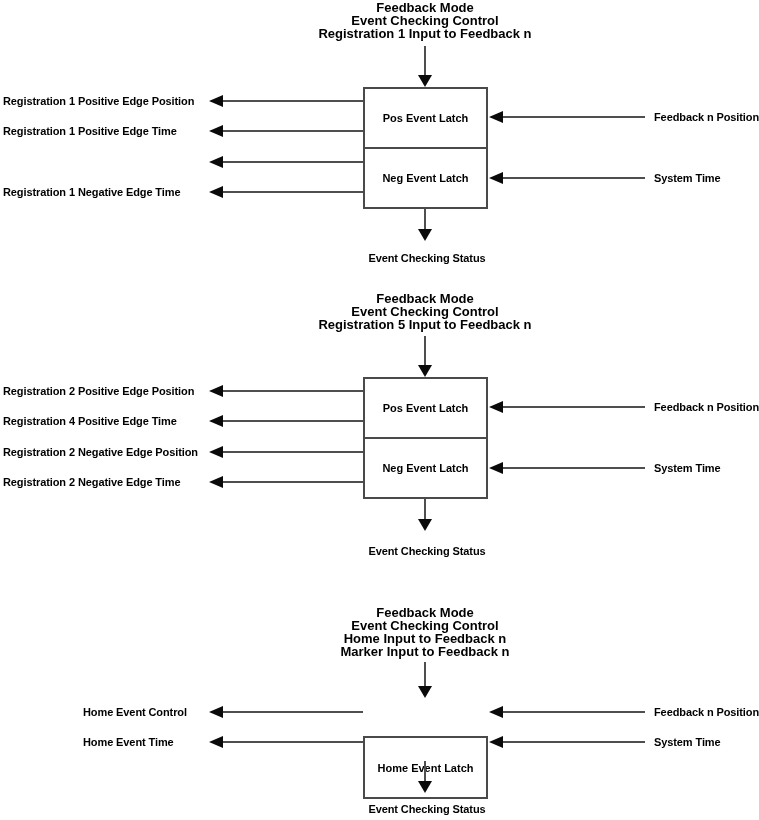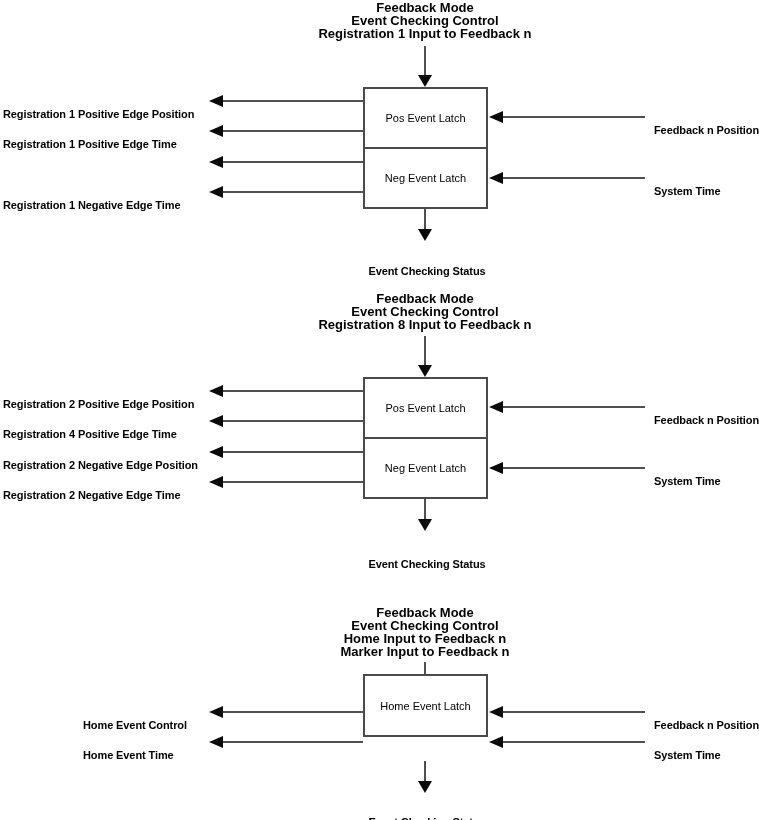--- a/index.html
+++ b/index.html
@@ -9,21 +9,21 @@
     --text:#000000;
     --bg:#ffffff;
   }
   html,body{margin:0;padding:0;background:var(--bg);}
   #canvas{
     position:relative;width:759px;height:820px;background:var(--bg);
     font-family:"Liberation Sans",sans-serif;overflow:hidden;
   }
   .lbl{
     position:absolute;font-size:11px;font-weight:bold;color:var(--text);
-    white-space:nowrap;line-height:14px;height:14px;letter-spacing:-0.1px;margin-top:13px;
+    white-space:nowrap;line-height:14px;height:14px;letter-spacing:-0.1px;
   }
   .ctr{text-align:center;}
   .hdr{
     position:absolute;left:245px;width:360px;text-align:center;
     font-size:13px;font-weight:bold;color:var(--text);line-height:13px;
   }
   .hline{position:absolute;height:2px;background:var(--line);}
   .vline{position:absolute;width:2px;background:var(--line);}
   .ah-left{
     position:absolute;width:0;height:0;
@@ -34,21 +34,21 @@
     position:absolute;width:0;height:0;
     border-left:7px solid transparent;border-right:7px solid transparent;
     border-top:12px solid var(--head);
   }
   .box{
     position:absolute;left:363px;width:125px;box-sizing:border-box;
     border:2px solid var(--border);background:var(--bg);
   }
   .cell{
     box-sizing:border-box;display:flex;align-items:center;justify-content:center;
-    font-size:11px;font-weight:normal;color:var(--text);
+    font-size:11px;font-weight:bold;color:var(--text);
   }
   .cell.split{border-bottom:2px solid var(--border);}
 </style>
 </head>
 <body>
 
 <div id="canvas">
 
   <div class="hdr" style="top:1px;">
     <div>Feedback Mode</div>
@@ -91,21 +91,21 @@
   <div class="ah-left" style="left:489px;top:172px;"></div>
   <div class="lbl" style="left:654px;top:171px;">System Time</div>
 
   <div class="vline" style="left:424px;top:209px;height:21px;"></div>
   <div class="ah-down" style="left:418px;top:229px;"></div>
   <div class="lbl ctr" style="left:327px;top:251px;width:200px;">Event Checking Status</div>
 
   <div class="hdr" style="top:292px;">
     <div>Feedback Mode</div>
     <div>Event Checking Control</div>
-    <div>Registration 8 Input to Feedback n</div>
+    <div>Registration 5 Input to Feedback n</div>
   </div>
 
   <div class="vline" style="left:424px;top:336px;height:31px;"></div>
   <div class="ah-down" style="left:418px;top:365px;"></div>
 
   <div class="box" style="top:377px;height:122px;">
     <div class="cell split" style="height:60px;">
       <span>Pos Event Latch</span>
     </div>
     <div class="cell" style="height:58px;">
@@ -144,21 +144,21 @@
   <div class="hdr" style="top:606px;">
     <div>Feedback Mode</div>
     <div>Event Checking Control</div>
     <div>Home Input to Feedback n</div>
     <div>Marker Input to Feedback n</div>
   </div>
 
   <div class="vline" style="left:424px;top:662px;height:25px;"></div>
   <div class="ah-down" style="left:418px;top:686px;"></div>
 
-  <div class="box" style="top:674px;height:63px;">
+  <div class="box" style="top:736px;height:63px;">
     <div class="cell" style="height:59px;">
       <span>Home Event Latch</span>
     </div>
   </div>
 
   <div class="hline" style="left:222px;top:711px;width:141px;"></div>
   <div class="ah-left" style="left:209px;top:706px;"></div>
   <div class="lbl" style="left:83px;top:705px;">Home Event Control</div>
 
   <div class="hline" style="left:222px;top:741px;width:141px;"></div>

